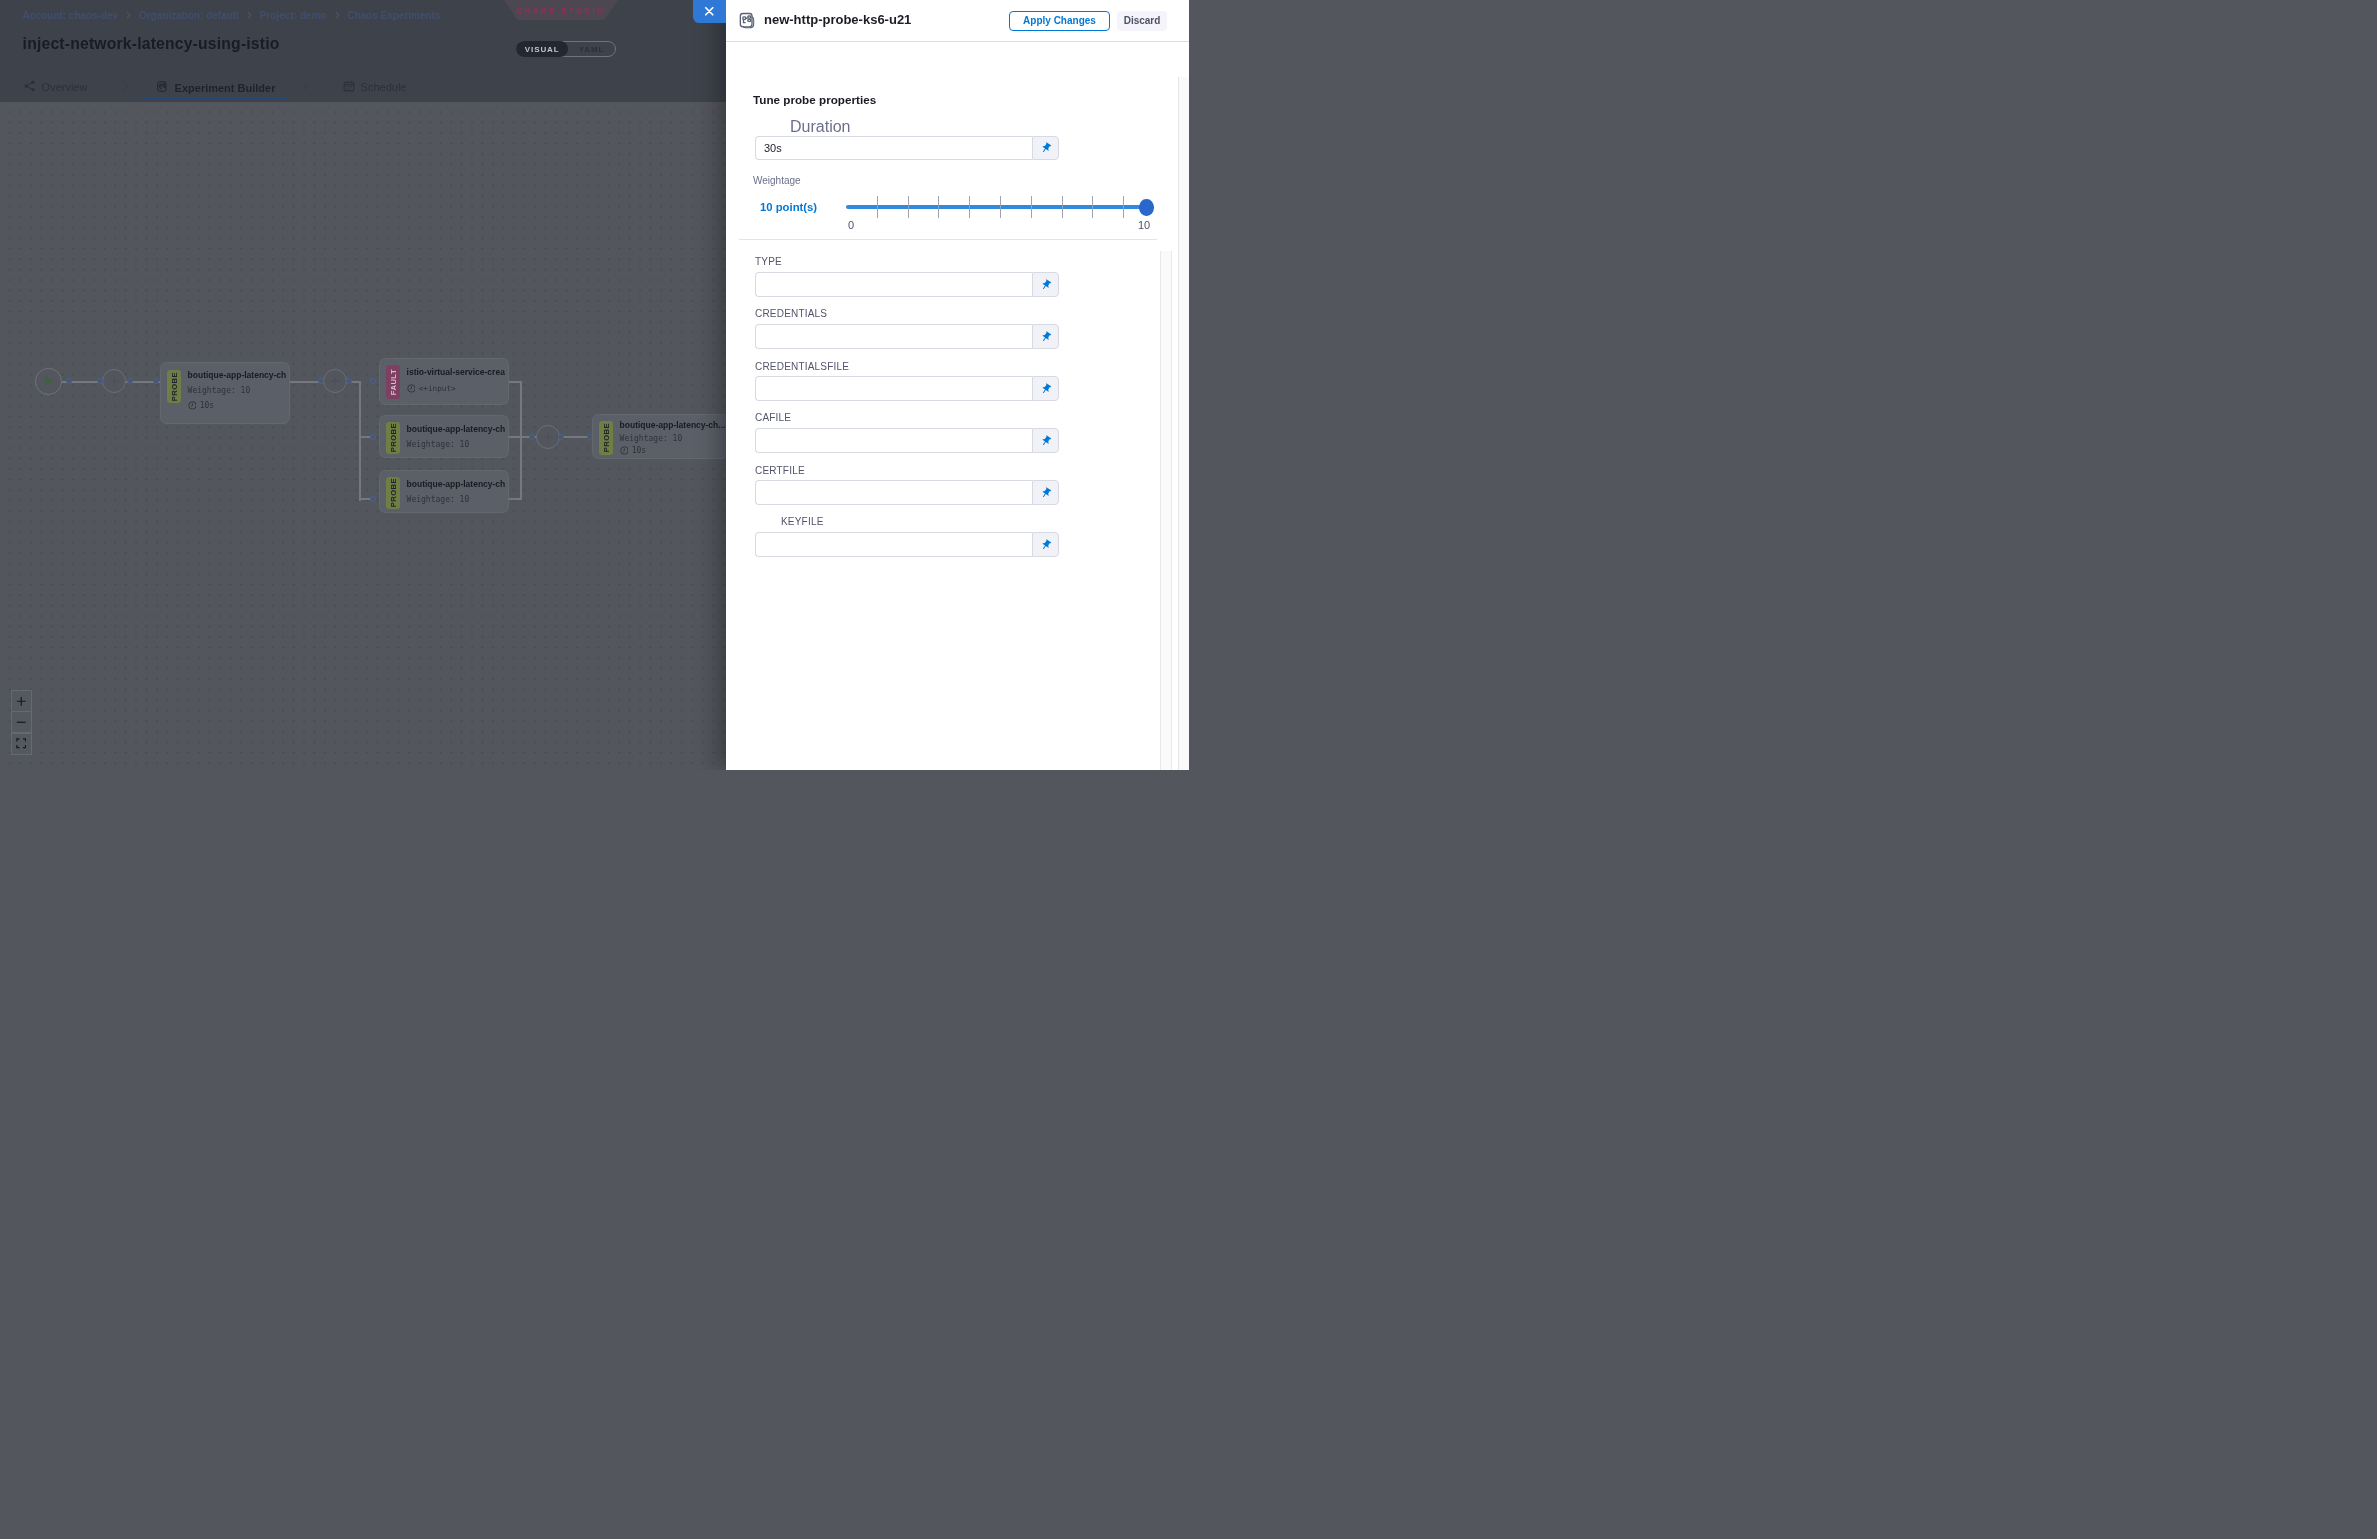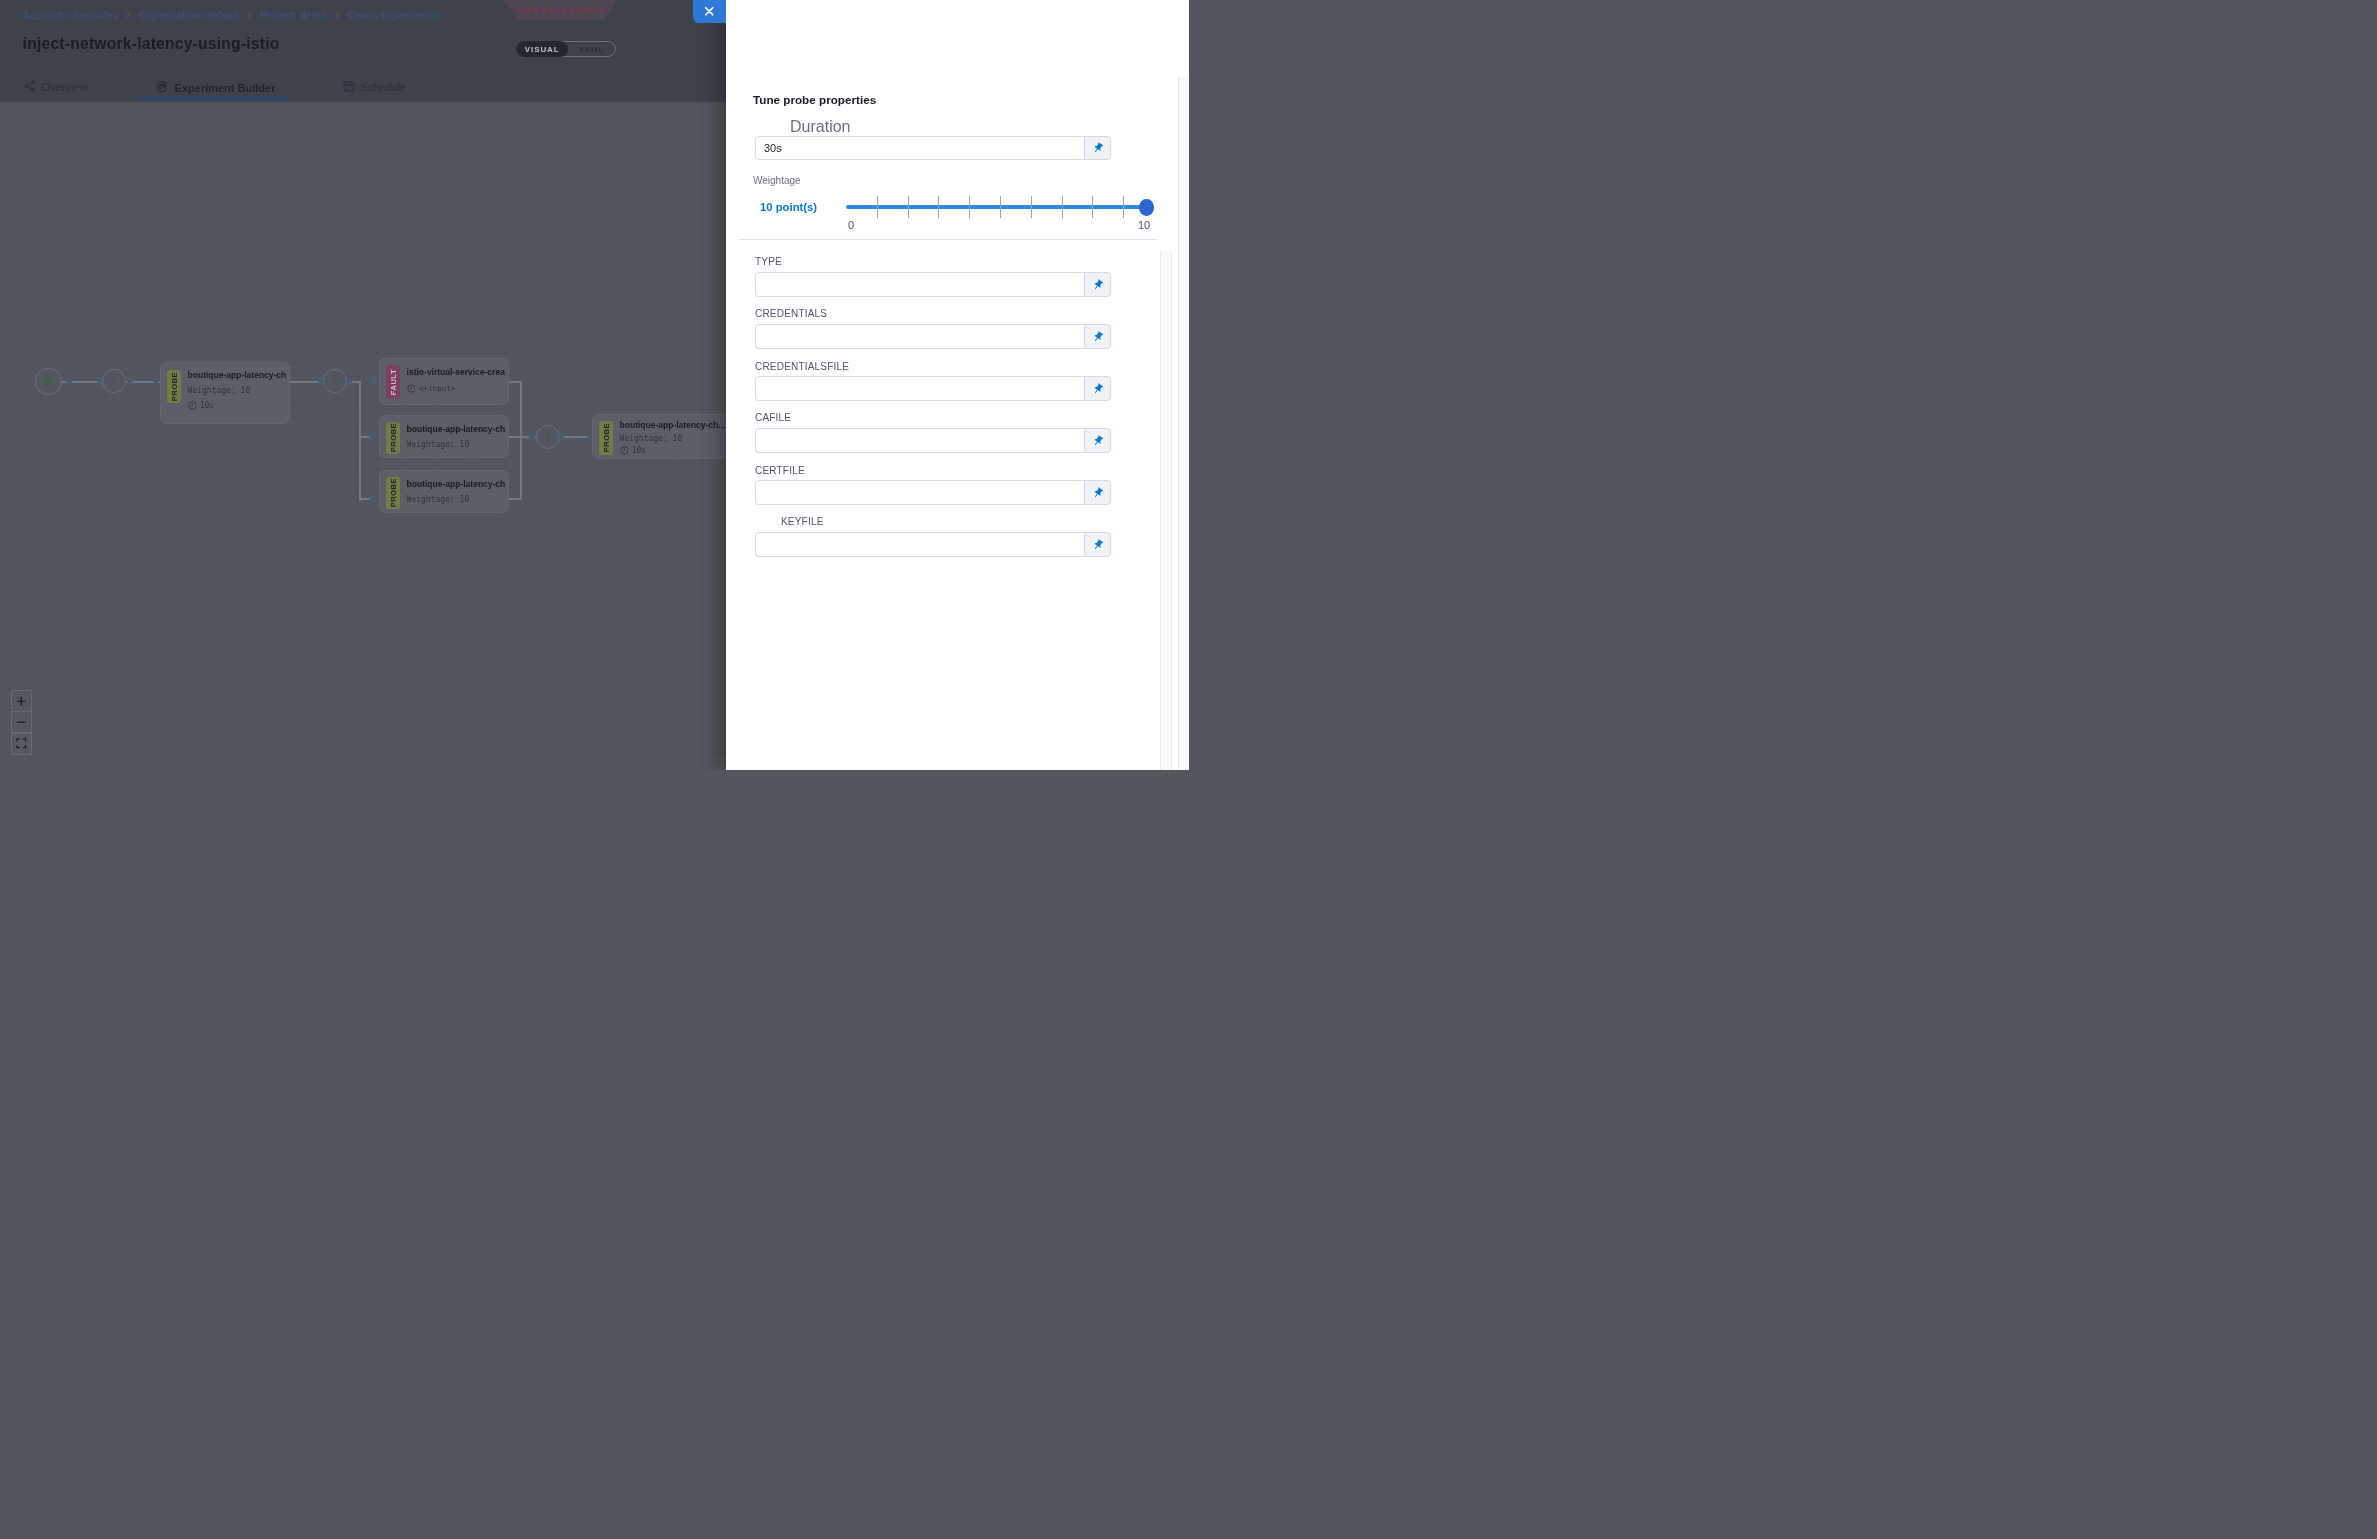--- a/index.html
+++ b/index.html
@@ -46,21 +46,21 @@
   #drawer-title{position:absolute;left:38px;top:12px;font-size:13px;font-weight:bold;color:#1d1d25;}
   #apply-btn{position:absolute;left:283px;top:10.5px;width:101px;height:20px;box-sizing:border-box;border:1.2px solid #0278d5;border-radius:4px;background:#fff;color:#0278d5;font-size:10px;font-weight:bold;display:flex;align-items:center;justify-content:center;}
   #discard-btn{position:absolute;left:391px;top:10.5px;width:50px;height:20px;border-radius:4px;background:#f4f4fa;color:#4e5165;font-size:10px;font-weight:bold;display:flex;align-items:center;justify-content:center;}
   #drawer-tabs{position:absolute;left:0;top:41px;right:0;height:35px;border-bottom:0.8px solid #e0e1e8;}
   .drawer-tab{position:absolute;top:10.5px;font-size:11px;color:#4e5165;}
   .drawer-tab.active{color:#1c1c28;font-weight:bold;}
   #drawer-tab-underline{position:absolute;left:132px;top:32px;width:70px;height:3.6px;background:#0278d5;border-radius:2.4px 2.4px 0 0;}
   #section-title{position:absolute;left:27px;top:93px;font-size:11.7px;font-weight:bold;color:#1b1b25;}
   .field-label{position:absolute;left:40px;font-size:16px;color:#6c6f8c;margin-left:24px;}
   .var-label{position:absolute;left:29px;font-size:10px;color:#51546a;letter-spacing:0.2px;}
-  .field-box{position:absolute;left:29px;width:356px;display:flex;}
+  .field-box{position:absolute;left:29px;width:304px;display:flex;}
   .field-box input{flex:1;height:100%;box-sizing:border-box;border:0.8px solid #d8dae3;border-right:none;border-radius:4px 0 0 4px;padding:0 8px;font-size:11px;color:#1c1c28;font-family:"Liberation Sans",sans-serif;outline:none;background:#fff;}
   .pin-btn{width:26.6px;box-sizing:border-box;background:#f1f1f8;border:0.8px solid #d8dae3;border-radius:0 4px 4px 0;display:flex;align-items:center;justify-content:center;}
   #weightage-label{position:absolute;left:27px;top:175px;font-size:10px;color:#6c6f8c;}
   #weightage-value{position:absolute;left:34px;top:201px;font-size:11.3px;font-weight:bold;color:#0278d5;}
   #slider-track{position:absolute;left:120px;top:205px;width:308px;height:4px;border-radius:2.4px;background:#2f8ae0;}
   .slider-tick{position:absolute;top:-8.9px;width:0.8px;height:22px;background:#9fa3ad;}
   #slider-handle{position:absolute;left:413px;top:199px;width:14.5px;height:17px;border-radius:50%;background:#2a66cc;}
   #slider-min{position:absolute;left:122px;top:219px;font-size:11px;color:#4e5165;}
   #slider-max{position:absolute;left:412px;top:219px;font-size:11px;color:#4e5165;}
   #weightage-divider{position:absolute;left:13px;top:239px;width:418px;height:0.8px;background:#e2e3ea;}
@@ -272,20 +272,33 @@
   </div>
 </div>
 
 <div id="drawer">
   <div id="drawer-close">
     <span><svg width="10.5" height="10.5" viewBox="0 0 12 12">
           <path d="M2 2l8 8M10 2l-8 8" stroke="#fff" stroke-width="2" stroke-linecap="round"></path>
         </svg></span>
   </div>
 
+  <div id="drawer-header">
+    <span id="drawer-title-icon"><svg width="20" height="20" viewBox="0 0 24 24" fill="none" stroke="currentColor" stroke-width="1.6">
+          <rect x="4" y="3" width="14" height="16" rx="3"></rect>
+          <path d="M18 7c1 .5 2 1.5 2 3v6a4 4 0 0 1-4 4h-6c-1.5 0-2.5-1-3-2" stroke-width="1.3"></path>
+          <rect x="7" y="7" width="3.5" height="3" rx="1"></rect>
+          <rect x="13" y="6" width="3.5" height="2.5" rx="1"></rect>
+          <rect x="13" y="10" width="3.5" height="2.5" rx="1"></rect>
+          <path d="M10.5 8.5H13M7.8 10v4h2.5"></path>
+        </svg></span>
+    <div id="drawer-title">new-http-probe-ks6-u21</div>
+    <div id="apply-btn">Apply Changes</div>
+    <div id="discard-btn">Discard</div>
+  </div>
 
 
   <div id="section-title">Tune probe properties</div>
 
   <div class="field-label" style="top:118px;">Duration</div>
   <div class="field-box" style="top:136px;height:24px;">
     <input value="30s" style="">
     <div class="pin-btn">
         <svg width="12" height="12" viewBox="0 0 24 24" fill="#0278d5">
           <g transform="rotate(35 12 12)">

